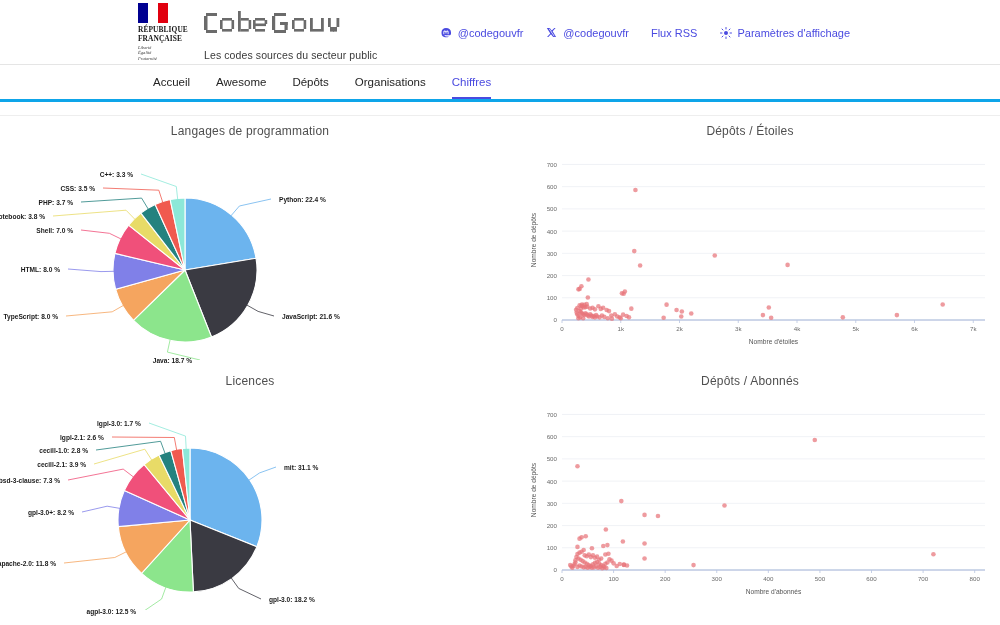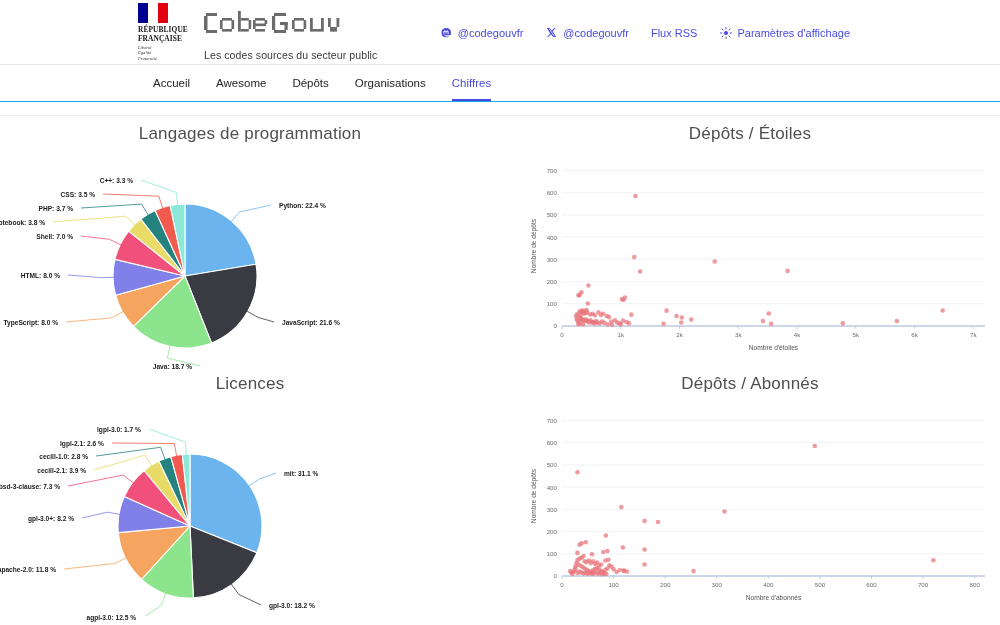--- a/index.html
+++ b/index.html
@@ -82,21 +82,21 @@
     text-decoration: none;
     white-space: nowrap;
   }
   .hicon { display: inline-flex; width: 13px; height: 13px; align-items: center; justify-content: center; }
   .hicon svg { display: block; }
 
   
   .navbar {
     height: 38px;
     border-top: 1px solid #e5e5e5;
-    border-bottom: 1px solid #0ea5e9;
+    border-bottom: 3px solid #0ea5e9;
     background: #ffffff;
     display: flex;
     align-items: stretch;
     padding-left: 140px;
   }
   .navitem {
     display: flex;
     align-items: center;
     padding: 0 13px;
     font-size: 11.5px;
@@ -129,21 +129,21 @@
   }
   .grid {
     display: grid;
     grid-template-columns: 1fr 1fr;
     grid-template-rows: 250px 245px;
     width: 1000px;
   }
   .panel { position: relative; }
   .panel-title {
     text-align: center;
-    font-size: 17px;
+    font-size: 12px;
     color: #4f4f4f;
     padding-top: 8px;
     letter-spacing: .2px;
   }
   .chart-area { position: relative; width: 100%; height: 100%; }
   .chart-area svg { display: block; }
   .pie-label {
     position: absolute;
     font-size: 6.6px;
     font-weight: bold;

